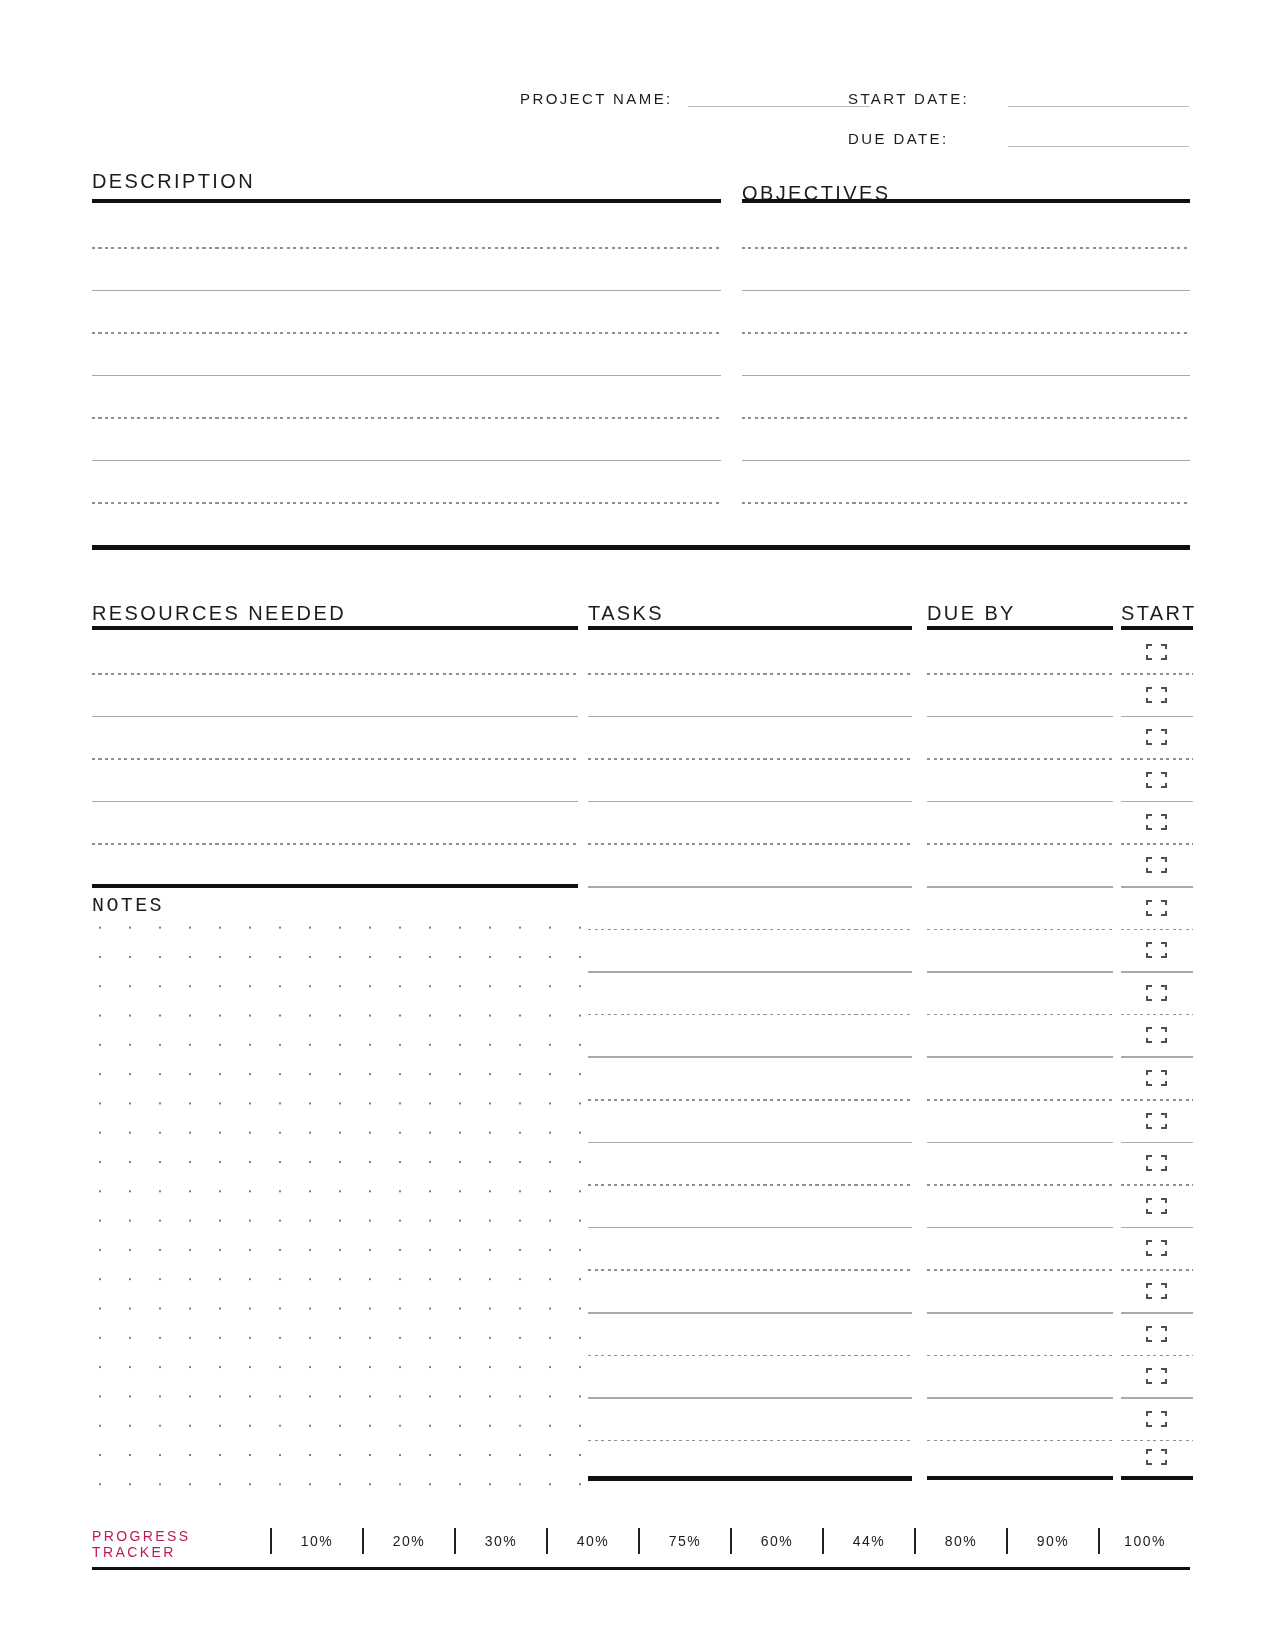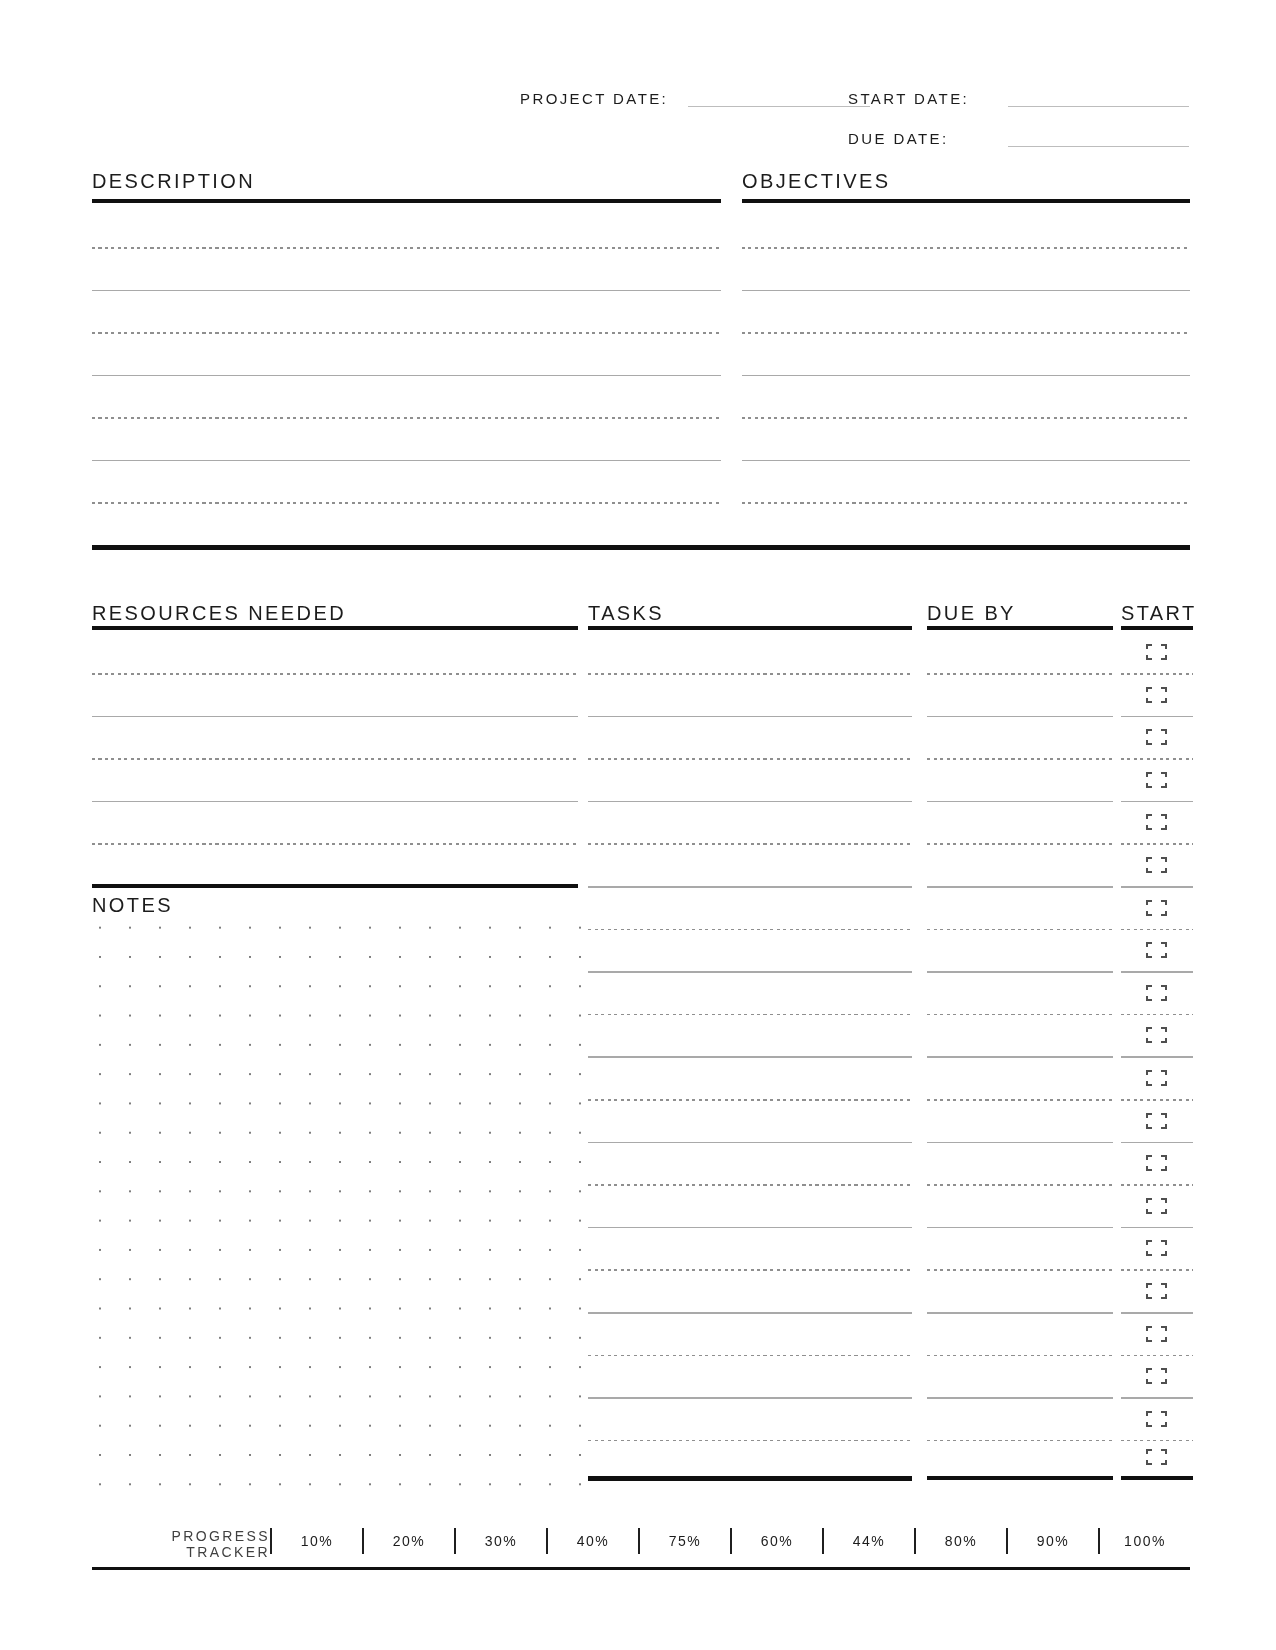--- a/index.html
+++ b/index.html
@@ -54,48 +54,48 @@
     background-size:30px 29.3px;
   }
   .tracker{
     position:absolute;left:92px;top:1528px;width:1098px;
     display:flex;align-items:stretch;
     border-bottom:3.5px solid #101010;
     padding-bottom:7px;
   }
   .tracker-label{
     width:178px;display:flex;align-items:center;
-    font-size:14px;letter-spacing:2.4px;color:#404040;text-align:right;
+    font-size:14px;letter-spacing:2.4px;color:#be185d;
   }
   .tracker-cell{
     flex:1;height:26px;
     border-left:2px solid #1f1f1f;
     display:flex;align-items:center;justify-content:center;
     font-size:14px;letter-spacing:1.5px;color:#1c1c1c;
   }
 </style>
 </head>
 <body>
 
 <div class="page">
 
 
-  <div class="lbl lbl-sm" style="left:520px;top:90px;">PROJECT DATE:</div>
+  <div class="lbl lbl-sm" style="left:520px;top:90px;">PROJECT NAME:</div>
   <div class="fill-line" style="left:688px;top:106px;width:182px;"></div>
 
   <div class="lbl lbl-sm" style="left:848px;top:90px;">START DATE:</div>
   <div class="fill-line" style="left:1008px;top:106px;width:181px;"></div>
 
   <div class="lbl lbl-sm" style="left:848px;top:130px;">DUE DATE:</div>
   <div class="fill-line" style="left:1008px;top:146px;width:181px;"></div>
 
   <div class="lbl" style="left:92px;top:170px;">DESCRIPTION</div>
   <div class="rule-thick" style="left:92px;top:199px;width:629px;height:4px;"></div>
 
-  <div class="lbl" style="left:742px;top:170px;">OBJECTIVES</div>
+  <div class="lbl" style="left:742px;top:182px;">OBJECTIVES</div>
   <div class="rule-thick" style="left:742px;top:199px;width:448px;height:4px;"></div>
 
   <div class="lines" id="desc-lines" style="left:92px;top:247px;width:629px;height:262px;">
       <div class="line dashed" style="top: 0px;"></div>
       <div class="line solid" style="top: 42.5px;"></div>
       <div class="line dashed" style="top: 85px;"></div>
       <div class="line solid" style="top: 127.5px;"></div>
       <div class="line dashed" style="top: 170px;"></div>
       <div class="line solid" style="top: 212.5px;"></div>
       <div class="line dashed" style="top: 255px;"></div>
@@ -126,21 +126,21 @@
 
   <div class="lines" id="res-lines" style="left:92px;top:673px;width:486px;height:180px;">
       <div class="line dashed" style="top: 0px;"></div>
       <div class="line solid" style="top: 42.6px;"></div>
       <div class="line dashed" style="top: 85.2px;"></div>
       <div class="line solid" style="top: 127.8px;"></div>
       <div class="line dashed" style="top: 170.4px;"></div>
     </div>
 
   <div class="rule-thick" style="left:92px;top:884px;width:486px;height:4px;"></div>
-  <div class="lbl" style="left:92px;top:894px;">NOTES</div>
+  <div class="lbl" style="left:92px;top:894px;font-family:Liberation Mono, monospace;">NOTES</div>
   <div class="dots"></div>
 
   <div class="lines" id="task-lines" style="left:588px;top:673px;width:324px;height:770px;">
       <div class="line dashed" style="top: 0px;"></div>
       <div class="line solid" style="top: 42.6px;"></div>
       <div class="line dashed" style="top: 85.2px;"></div>
       <div class="line solid" style="top: 127.8px;"></div>
       <div class="line dashed" style="top: 170.4px;"></div>
       <div class="line solid" style="top: 213px;"></div>
       <div class="line dashed" style="top: 255.6px;"></div>

